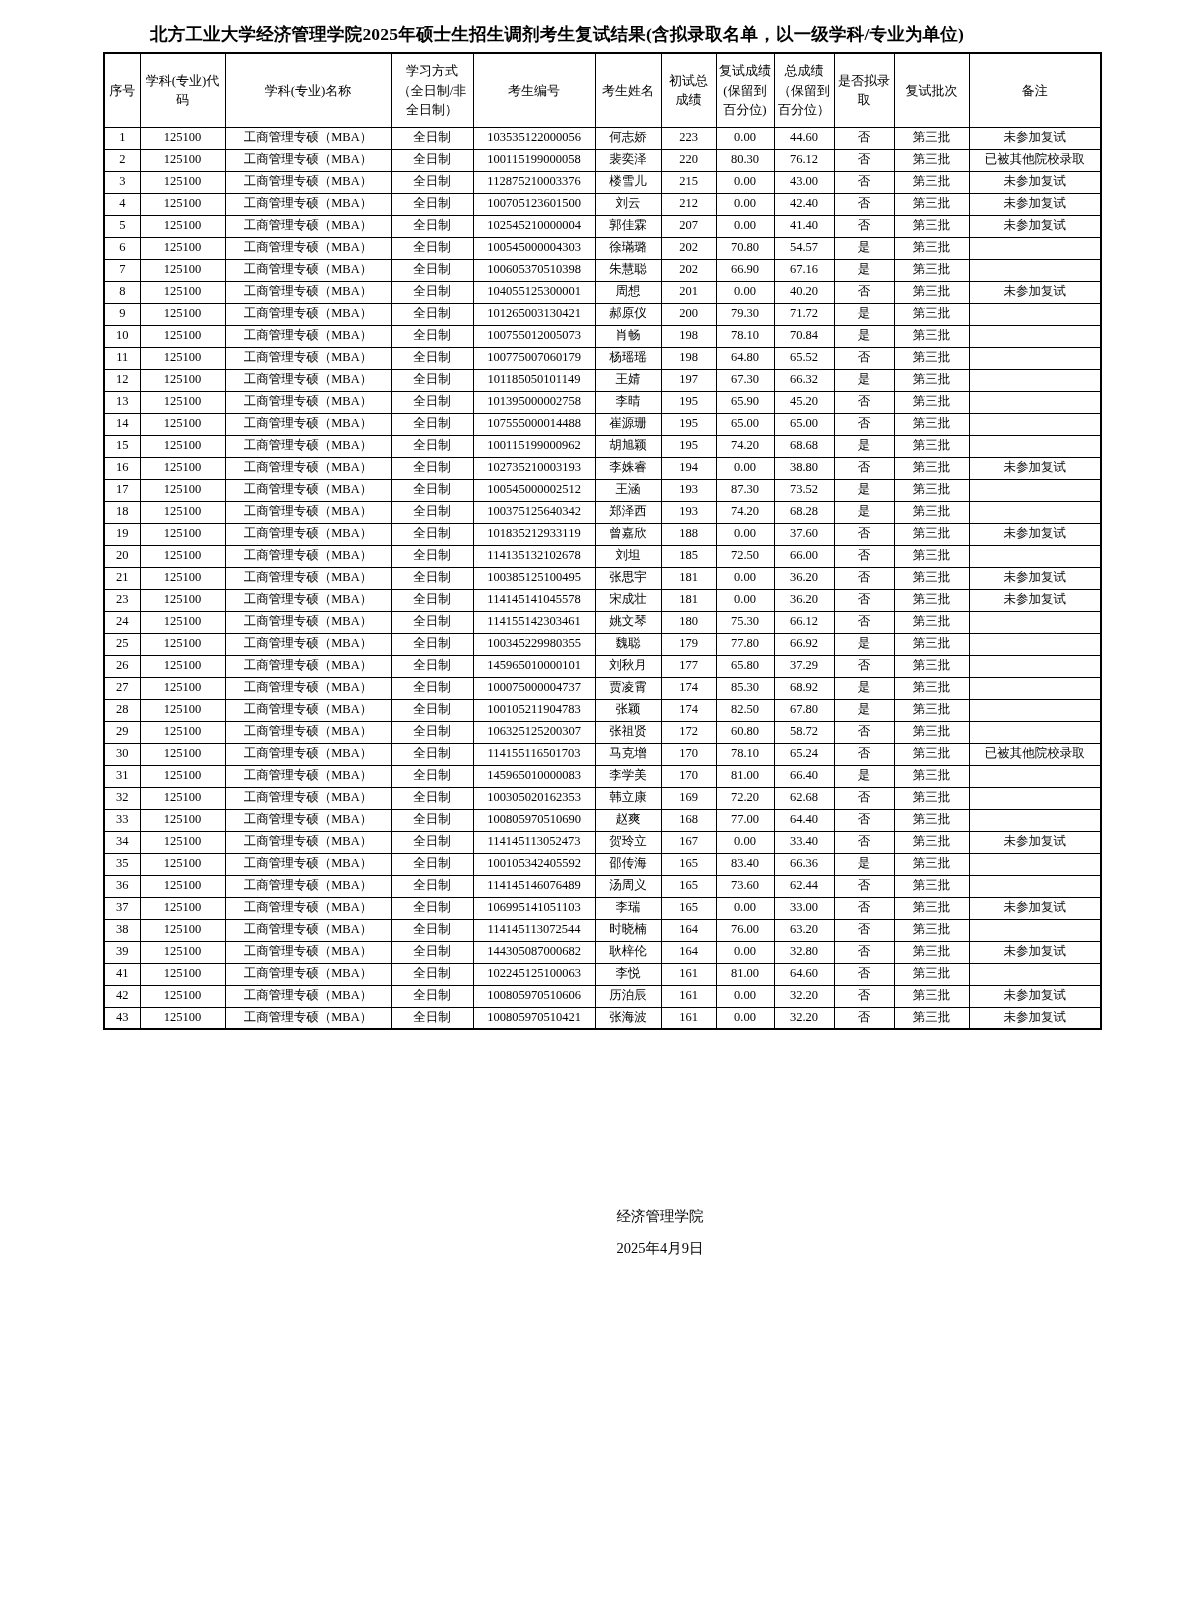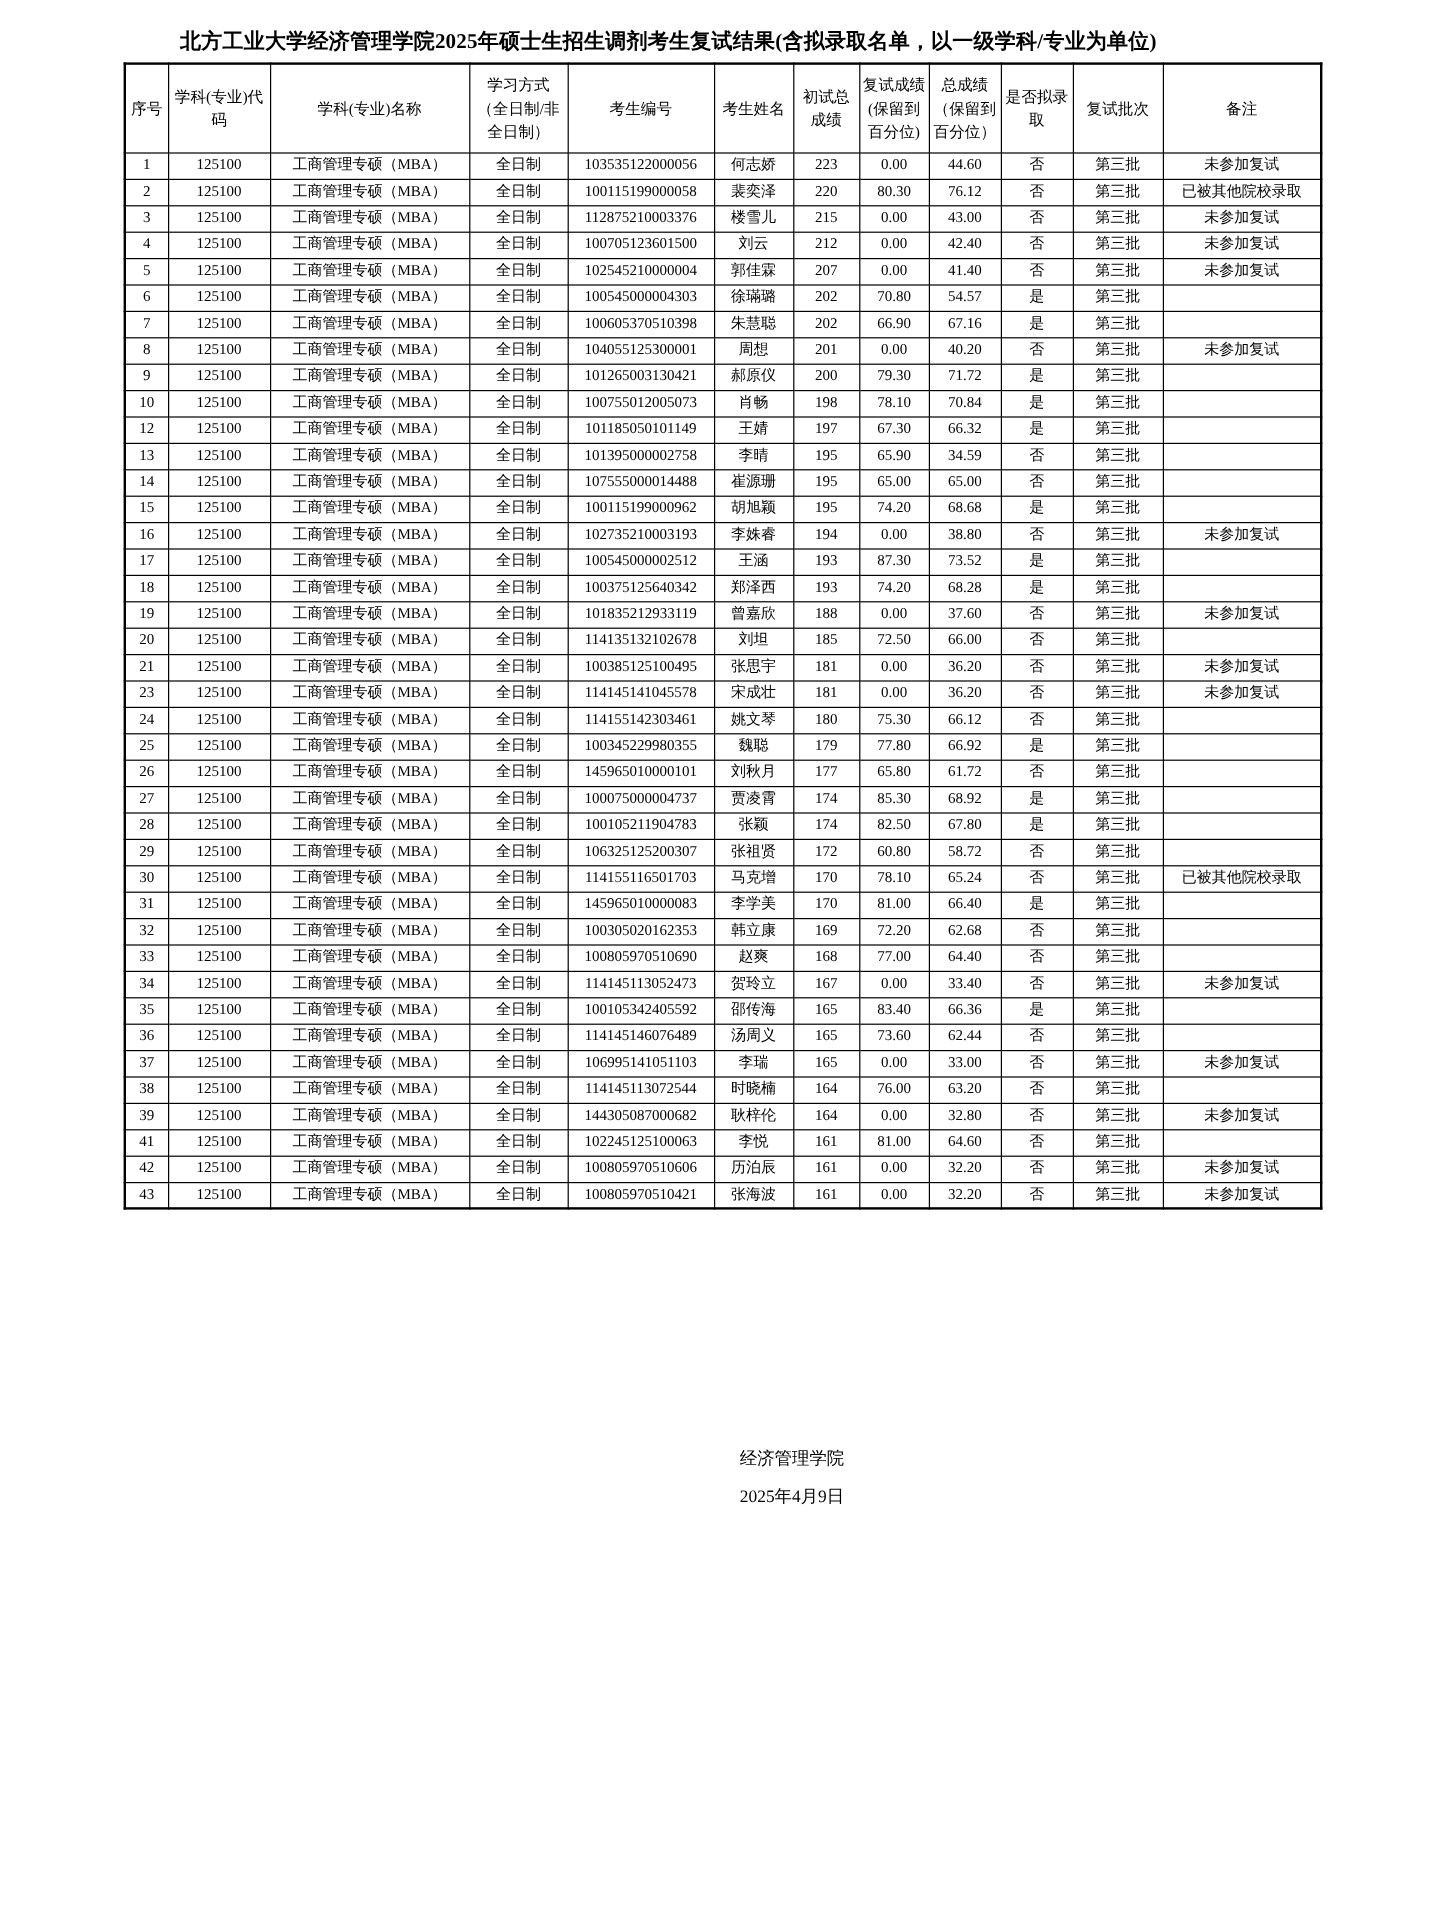--- a/index.html
+++ b/index.html
@@ -212,20 +212,34 @@
           <td>100755012005073</td>
           <td>肖畅</td>
           <td>198</td>
           <td>78.10</td>
           <td>70.84</td>
           <td>是</td>
           <td>第三批</td>
           <td></td>
         </tr>
         <tr>
+          <td>11</td>
+          <td>125100</td>
+          <td>工商管理专硕（MBA）</td>
+          <td>全日制</td>
+          <td>100775007060179</td>
+          <td>杨瑶瑶</td>
+          <td>198</td>
+          <td>64.80</td>
+          <td>65.52</td>
+          <td>否</td>
+          <td>第三批</td>
+          <td></td>
+        </tr>
+        <tr>
           <td>12</td>
           <td>125100</td>
           <td>工商管理专硕（MBA）</td>
           <td>全日制</td>
           <td>101185050101149</td>
           <td>王婧</td>
           <td>197</td>
           <td>67.30</td>
           <td>66.32</td>
           <td>是</td>
@@ -234,21 +248,21 @@
         </tr>
         <tr>
           <td>13</td>
           <td>125100</td>
           <td>工商管理专硕（MBA）</td>
           <td>全日制</td>
           <td>101395000002758</td>
           <td>李晴</td>
           <td>195</td>
           <td>65.90</td>
-          <td>34.59</td>
+          <td>45.20</td>
           <td>否</td>
           <td>第三批</td>
           <td></td>
         </tr>
         <tr>
           <td>14</td>
           <td>125100</td>
           <td>工商管理专硕（MBA）</td>
           <td>全日制</td>
           <td>107555000014488</td>
@@ -402,21 +416,21 @@
         </tr>
         <tr>
           <td>26</td>
           <td>125100</td>
           <td>工商管理专硕（MBA）</td>
           <td>全日制</td>
           <td>145965010000101</td>
           <td>刘秋月</td>
           <td>177</td>
           <td>65.80</td>
-          <td>61.72</td>
+          <td>37.29</td>
           <td>否</td>
           <td>第三批</td>
           <td></td>
         </tr>
         <tr>
           <td>27</td>
           <td>125100</td>
           <td>工商管理专硕（MBA）</td>
           <td>全日制</td>
           <td>100075000004737</td>

